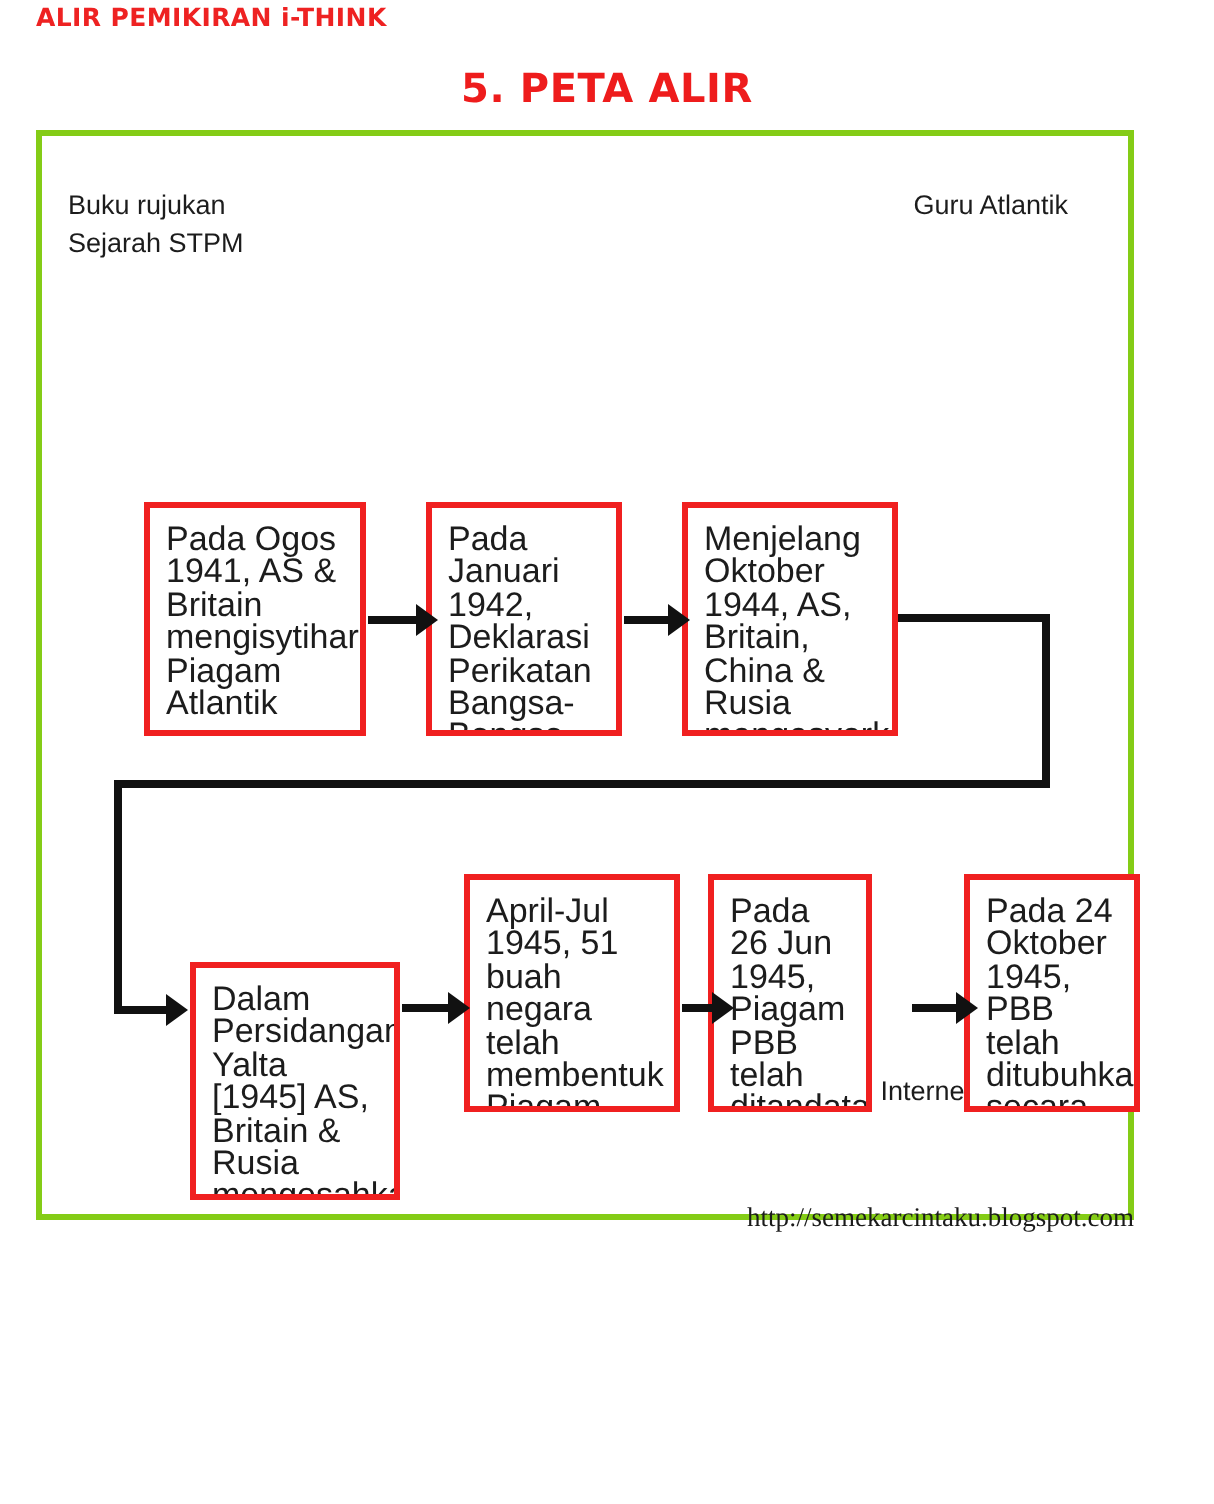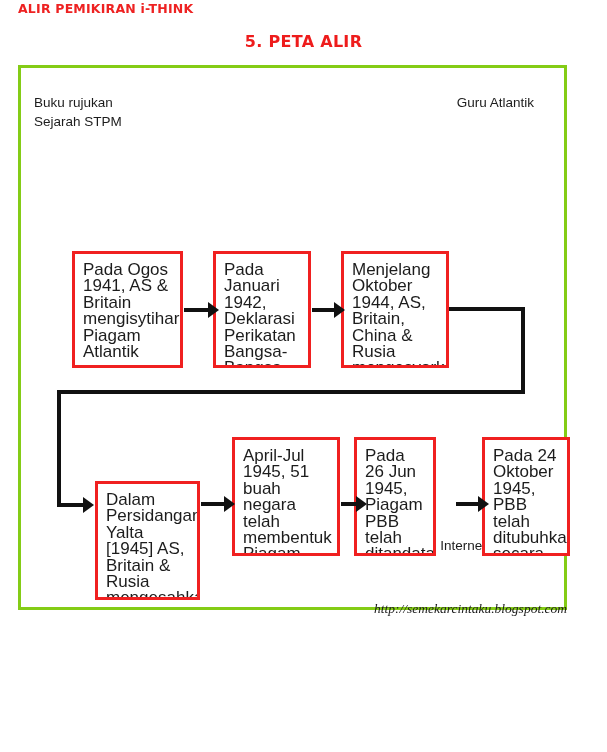--- a/index.html
+++ b/index.html
@@ -14,21 +14,21 @@
   .kicker{
     position:absolute;left:18px;top:1px;
     font-family:"DejaVu Sans", sans-serif;
     font-weight:bold;font-size:12.5px;letter-spacing:.2px;
     color:#ee2222;white-space:nowrap;
   }
   .main-title{
     position:absolute;left:0;top:32px;width:607px;
     text-align:center;
     font-family:"DejaVu Sans", sans-serif;
-    font-weight:bold;font-size:16px;letter-spacing:.3px;
+    font-weight:bold;font-size:20px;letter-spacing:.3px;
     color:#ee1c1c;
   }
 
   
   .frame{
     position:absolute;left:18px;top:65px;
     width:549px;height:545px;
     border:3px solid #84cc16;
     background:#ffffff;
     box-sizing:border-box;
@@ -111,21 +111,21 @@
 
   
   #a5{position:absolute;left:435px;top:428px;width:38px;height:16px;}
   #a5 .seg-h{left:0;top:6px;width:24px;}
   #a5 .arrow-head{left:22px;top:0;}
 
   
   .url{
     position:absolute;right:40px;top:601px;
     font-family:"Liberation Serif", serif;
-    font-style:italic;font-size:13.5px;color:#1b1b1b;white-space:nowrap;
+    font-size:13.5px;color:#1b1b1b;white-space:nowrap;
   }
   .note{
     position:absolute;left:20px;
     font-family:"Liberation Serif", serif;
     font-style:italic;font-size:14.5px;color:#161616;white-space:nowrap;
   }
   #note1{top:637px;}
   #note2{top:659px;}
   #note2 .bold{font-weight:bold;font-style:italic;}
 </style>

